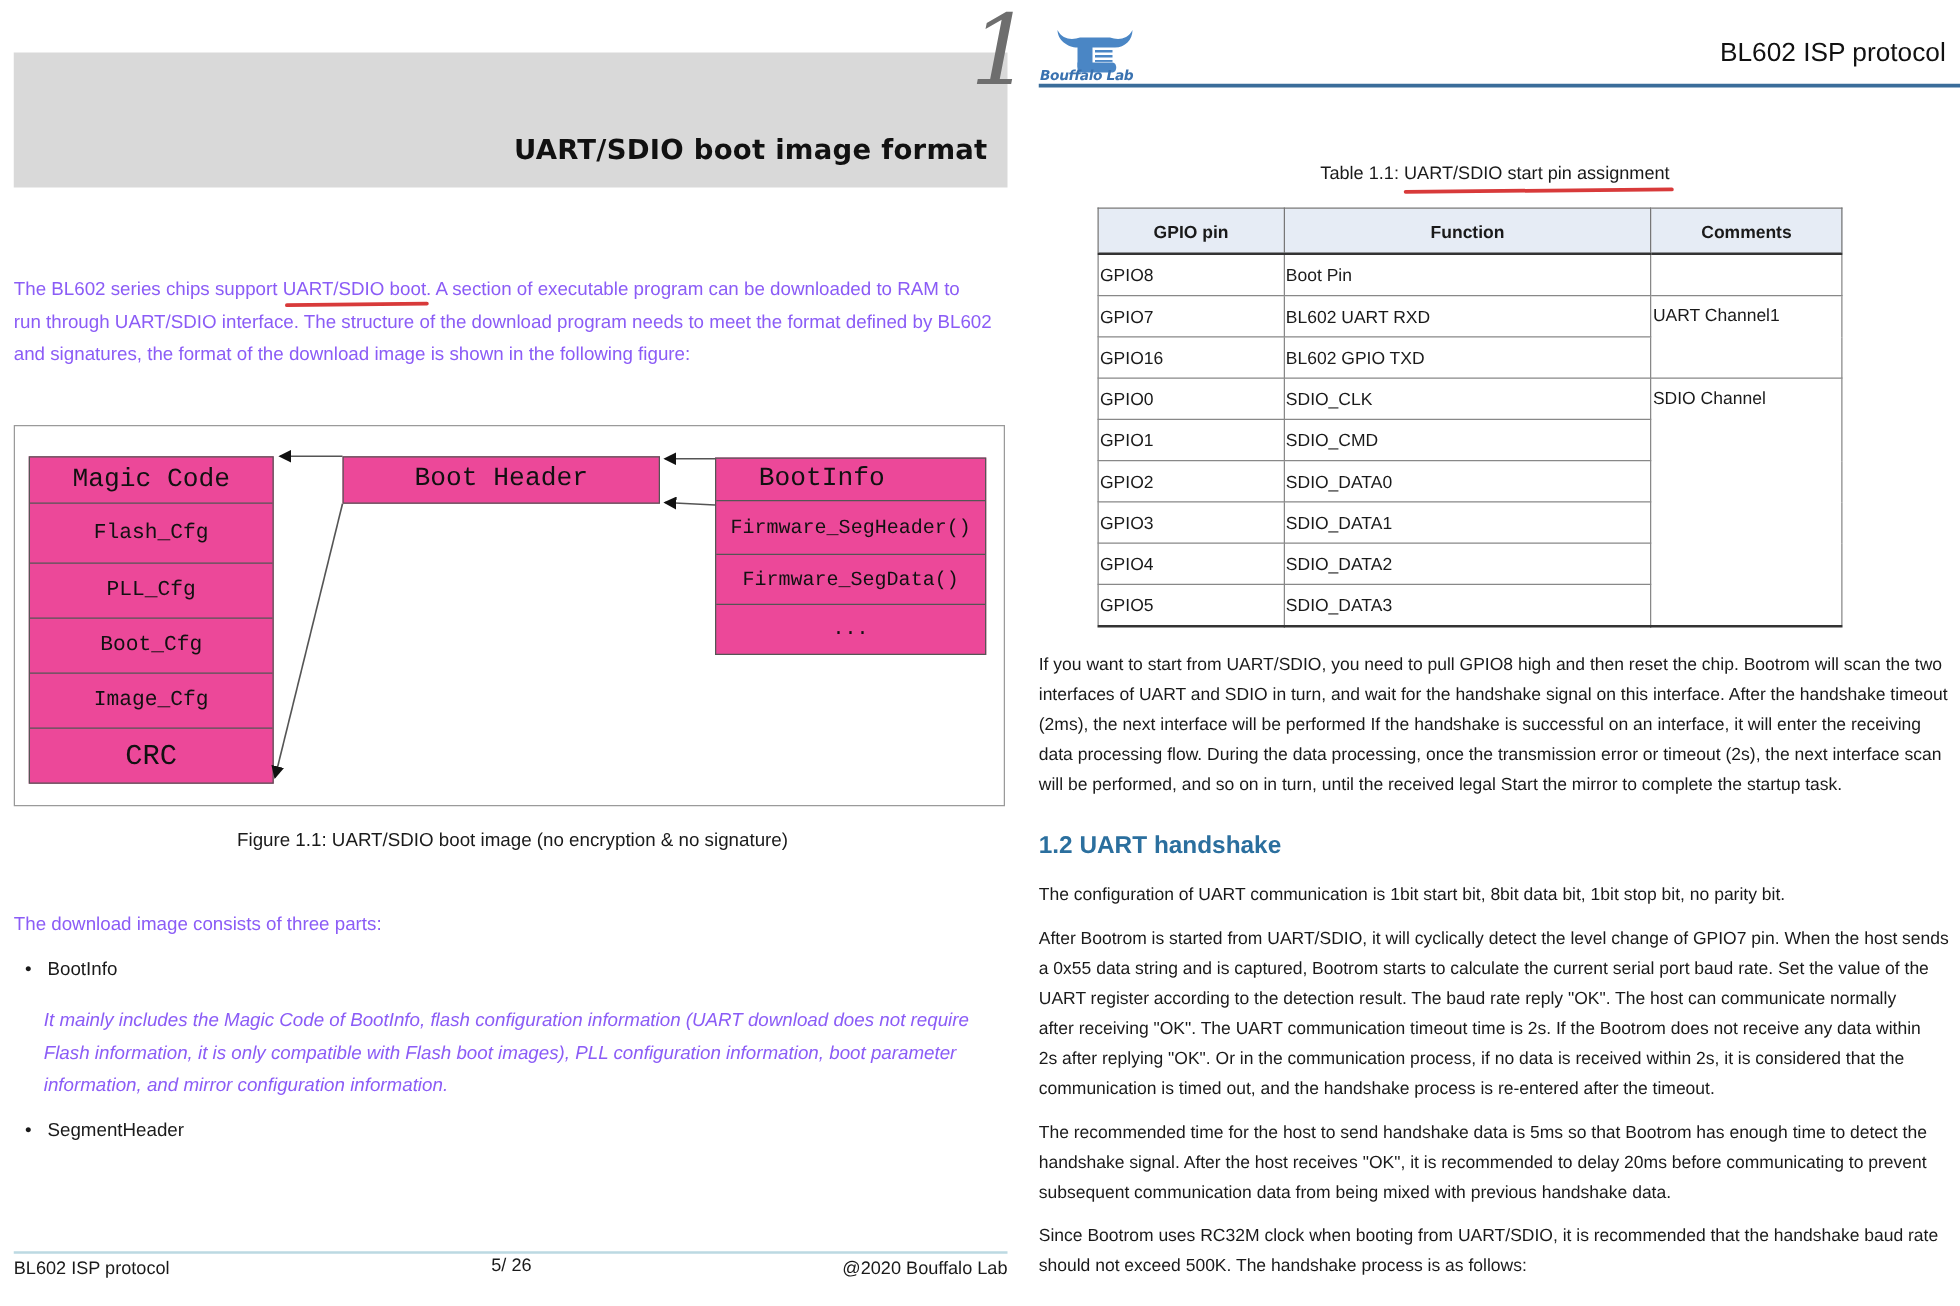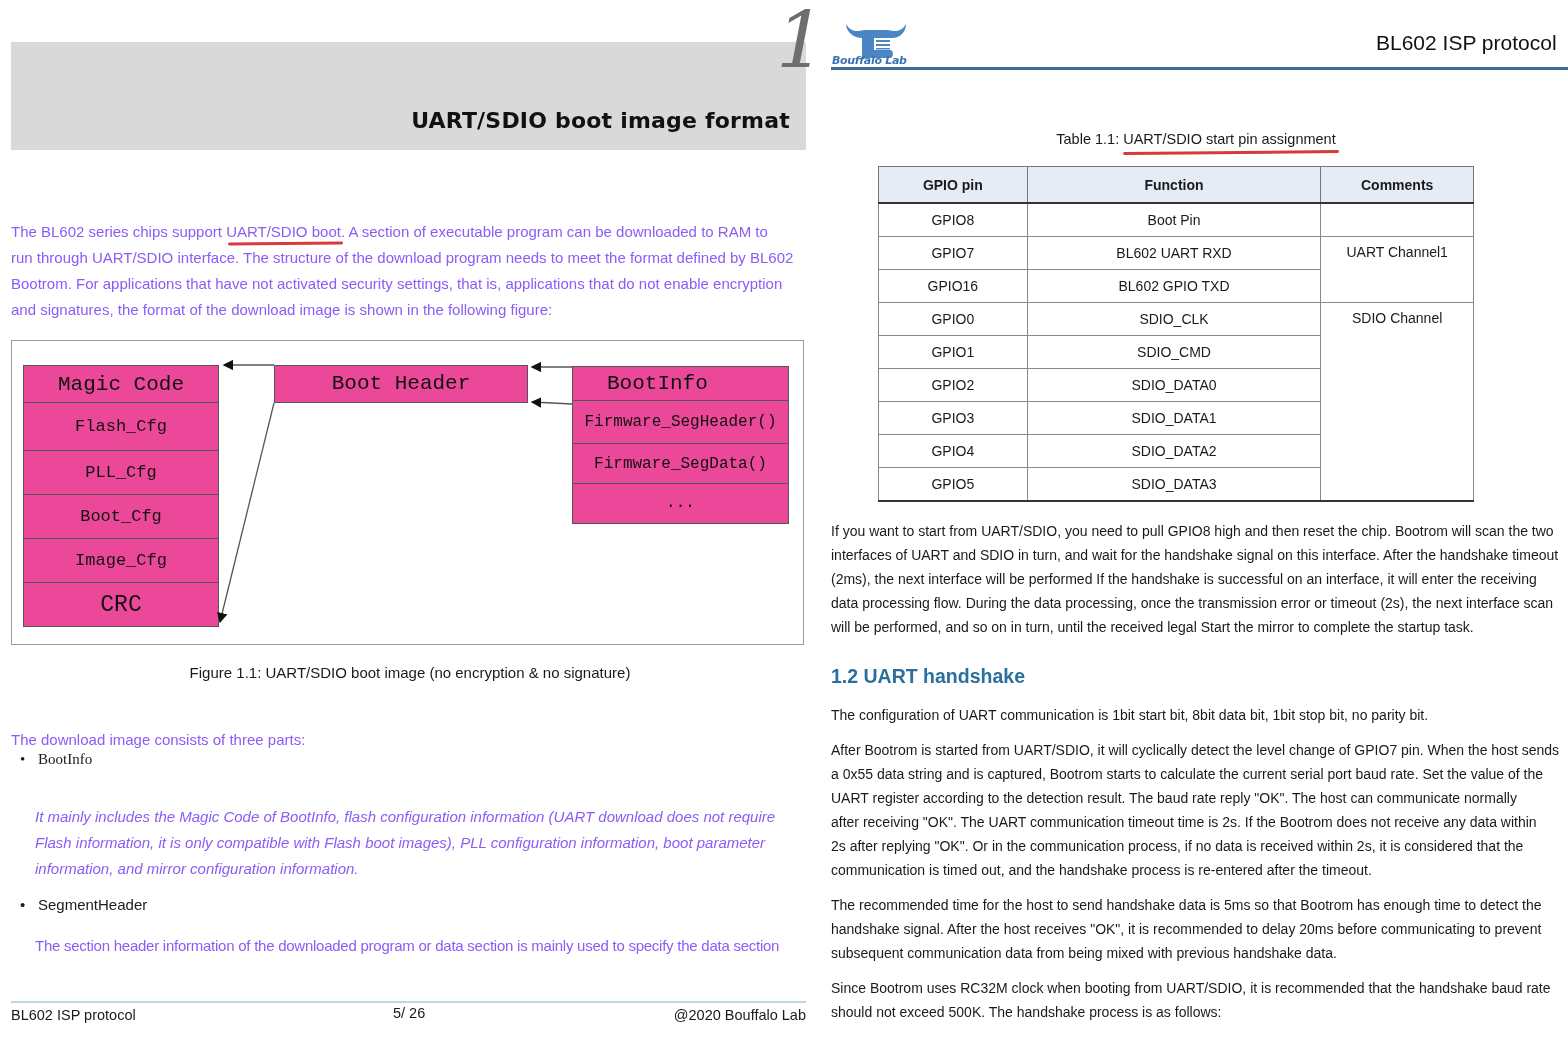--- a/index.html
+++ b/index.html
@@ -33,41 +33,40 @@
   
   .logo { position:absolute; left:12px; top:18px; width:90px; height:52px; }
   .doc-title { position:absolute; left:556px; top:31px; font-size:21px; color:#111; white-space:nowrap; }
   .header-rule { position:absolute; left:11px; top:67px; width:737px; height:3px; background:#3a6d9a; }
   .table-caption { position:absolute; left:0; width:752px; top:131px; text-align:center; font-size:14.5px; color:#1a1a1a; }
   .table-caption .ul { position:relative; }
   .table-caption .ul::after { content:""; position:absolute; left:0; right:-4px; bottom:-7px; height:3px; background:#d83a3a; border-radius:3px; transform:rotate(-0.5deg); }
 
   table.pins { position:absolute; left:58px; top:166px; width:596px; border-collapse:collapse; font-size:14px; color:#1a1a1a; }
   table.pins th { background:#e6ecf5; font-weight:bold; height:33px; border:1px solid #777; border-bottom:2px solid #333; }
-  table.pins td { text-align:center; height:30px; border:1px solid #888; }
+  table.pins td { height:30px; border:1px solid #888; }
   table.pins td.comment { vertical-align:top; padding-top:7px; }
   table.pins { border-bottom:2.5px solid #333; }
   table.pins col.c1 { width:159px; } table.pins col.c2 { width:316px; } table.pins col.c3 { width:161px; }
 
   .rpara { position:absolute; left:11px; width:760px; font-size:14px; line-height:24px; color:#1a1a1a; white-space:nowrap; }
   .rpara span { display:block; }
   .section-heading { position:absolute; left:11px; top:665px; font-size:19.5px; font-weight:bold; color:#2b6f9e; }
 </style>
 </head>
 <body>
 
 <div id="left-page" class="page">
   <div class="banner"></div>
   <div class="chapter-num">1</div>
   <div class="chapter-title">UART/SDIO boot image format</div>
 
   <div class="para" style="left:11px; top:219px; width:800px; white-space:nowrap;">
     <div><span>The BL602 series chips support </span><span class="underline-red">UART/SDIO boot</span><span>. A section of executable program can be downloaded to RAM to</span></div>
     <div>run through UART/SDIO interface. The structure of the download program needs to meet the format defined by BL602</div>
-    <div>Bootrom. For applications that have not activated security settings, that is, applications that do not enable encryption</div>
     <div>and signatures, the format of the download image is shown in the following figure:</div>
   </div>
 
   <div class="fig-frame"></div>
 
   <div class="box" style="left:23px; top:365px; width:196px; height:262px;">
     <div class="cell" style="top:0; height:37px; font-size:21px;">Magic Code</div>
     <div class="cell" style="top:37px; height:48px; font-size:17px;">Flash_Cfg</div>
     <div class="cell" style="top:85px; height:44px; font-size:17px;">PLL_Cfg</div>
     <div class="cell" style="top:129px; height:44px; font-size:17px;">Boot_Cfg</div>
@@ -95,34 +94,31 @@
     <line x1="274" y1="365" x2="224" y2="365" stroke="#555" stroke-width="1.3" marker-end="url(#ah)"></line>
     <line x1="274" y1="403" x2="220" y2="622" stroke="#555" stroke-width="1.3" marker-end="url(#ah)"></line>
     <line x1="572" y1="367" x2="532" y2="367" stroke="#555" stroke-width="1.3" marker-end="url(#ah)"></line>
     <line x1="572" y1="404" x2="532" y2="402" stroke="#555" stroke-width="1.3" marker-end="url(#ah)"></line>
   </svg>
 
   <div class="fig-caption">Figure 1.1: UART/SDIO boot image (no encryption &amp; no signature)</div>
 
   <div class="para" style="left:11px; top:727px;">The download image consists of three parts:</div>
 
-  <div class="bullet" style="left:20px; top:751px;font-family:Liberation Serif, serif;">
+  <div class="bullet" style="left:20px; top:767px;">
     <span class="dot">•</span><span>BootInfo</span>
   </div>
   <div class="para" style="left:35px; top:804px; width:772px; white-space:nowrap;font-style:italic;">
     <div>It mainly includes the Magic Code of BootInfo, flash configuration information (UART download does not require</div>
     <div>Flash information, it is only compatible with Flash boot images), PLL configuration information, boot parameter</div>
     <div>information, and mirror configuration information.</div>
   </div>
 
   <div class="bullet" style="left:20px; top:896px;">
     <span class="dot">•</span><span>SegmentHeader</span>
-  </div>
-  <div class="para" style="left:35px; top:933px; width:780px; white-space:nowrap; letter-spacing:-0.25px;">
-    <div>The section header information of the downloaded program or data section is mainly used to specify the data section</div>
   </div>
 
   <div class="footer-line"></div>
   <div class="footer" style="left:11px;">BL602 ISP protocol</div>
   <div class="footer" style="left:393px; top:1005px;">5/ 26</div>
   <div class="footer" style="right:14px;">@2020 Bouffalo Lab</div>
 </div>
 
 <div id="right-page" class="page">
   <div class="logo">

